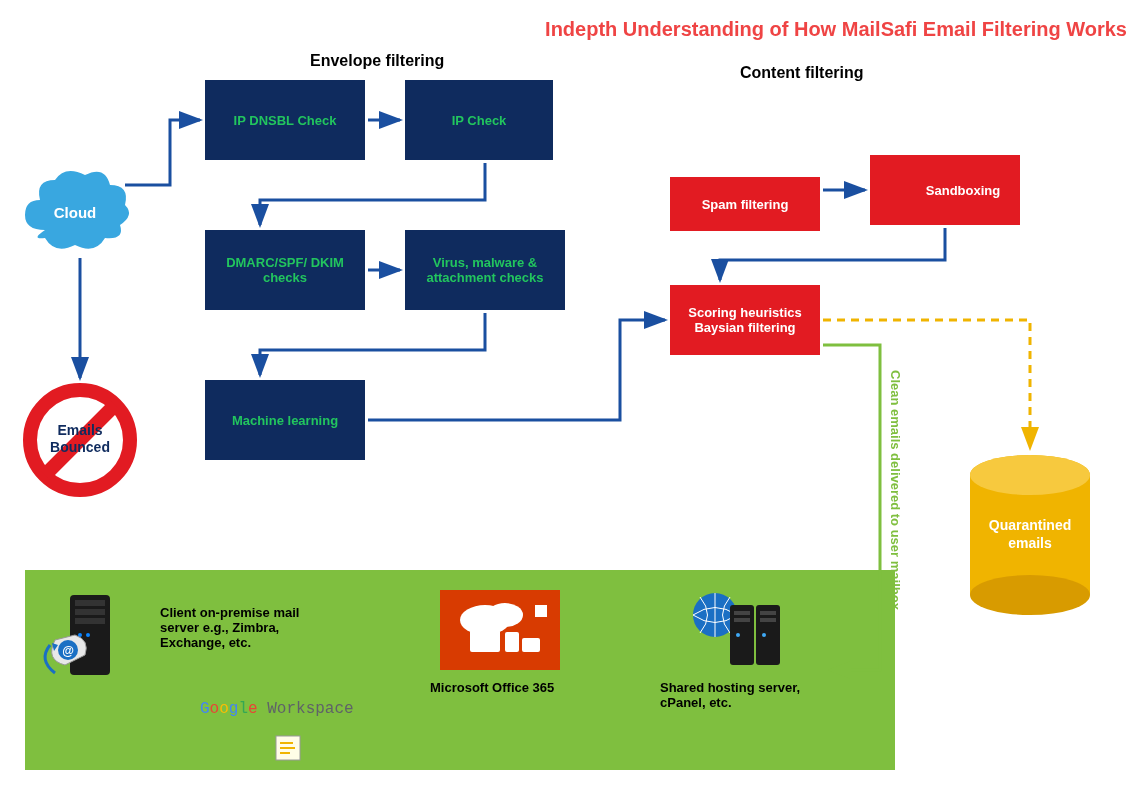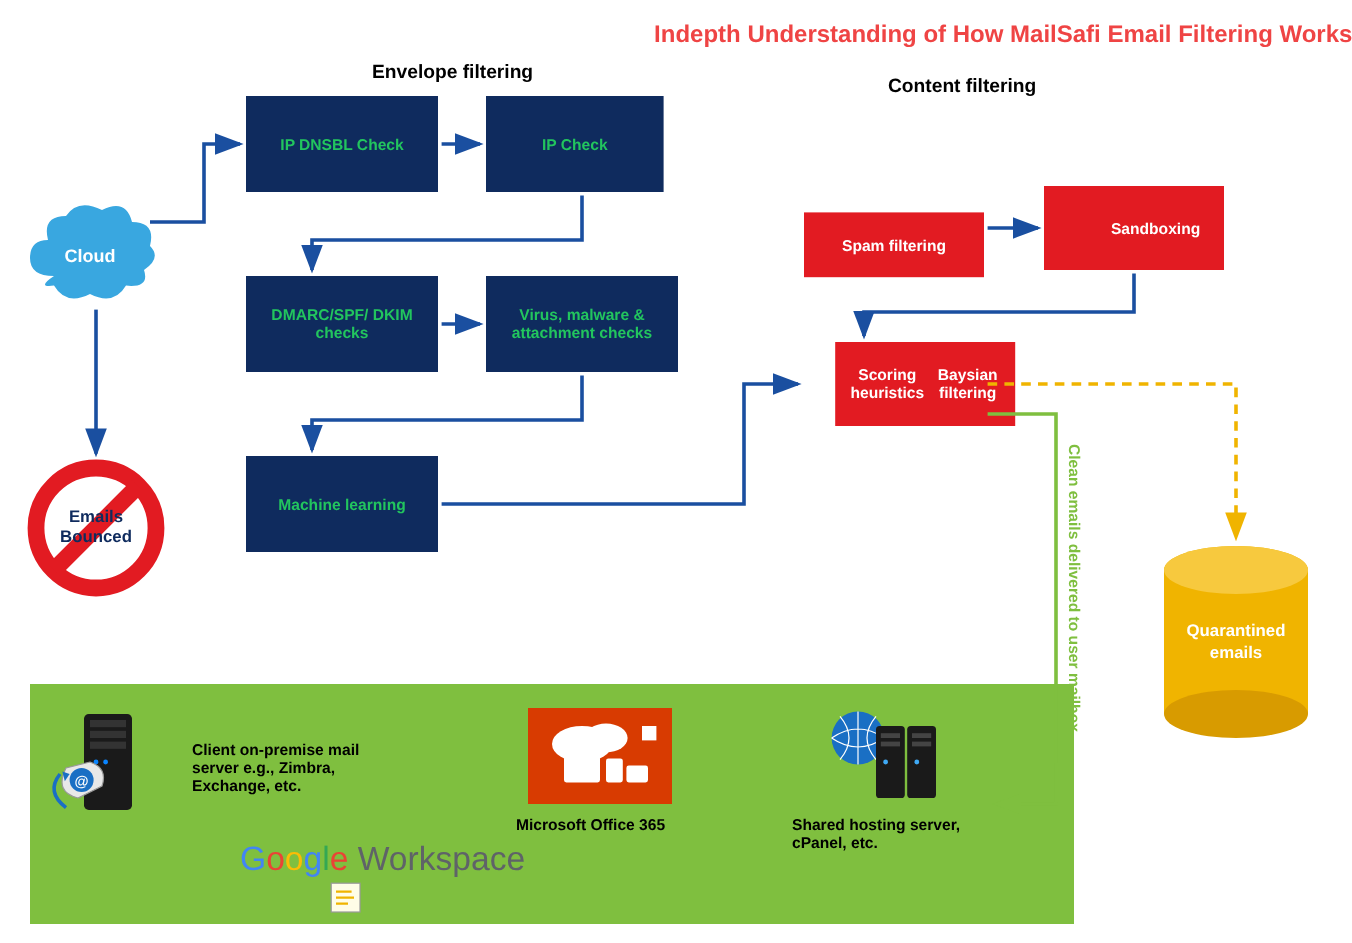--- a/index.html
+++ b/index.html
@@ -7,21 +7,21 @@
 .title { position: absolute; top: 18px; left: 0; right: 0; text-align: right; color: #ef4444; font-weight: bold; font-size: 20px; }
 .section-header { position: absolute; color: #000; font-weight: bold; font-size: 16px; }
 .navy-box { position: absolute; background: #0f2b5e; color: #22c55e; font-weight: bold; font-size: 13px; display: flex; align-items: center; justify-content: center; text-align: center; padding: 8px; }
 .red-box { position: absolute; background: #e21b22; color: #fff; font-weight: bold; font-size: 13px; display: flex; align-items: center; justify-content: center; text-align: center; padding: 8px; }
 .green-panel { position: absolute; background: #7fbf3f; }
 .cloud-shape { position: absolute; }
 .no-symbol { position: absolute; }
 .delivery-label { position: absolute; color: #7fbf3f; font-size: 13px; font-weight: bold; writing-mode: vertical-rl; text-orientation: mixed; }
 .db-svg { position: absolute; }
 .panel-text { position: absolute; font-weight: bold; font-size: 13px; color: #000; }
-.logo-text { position: absolute; font-size: 28px; }
+.logo-text { position: absolute; font-size: 16px; font-family: Liberation Mono, monospace; }
 </style>
 </head>
 <body>
 
 <div class="title">Indepth Understanding of How MailSafi Email Filtering Works</div>
 
 <div class="section-header" style="top:52px; left:310px;">Envelope filtering</div>
 <div class="section-header" style="top:64px; left:740px;">Content filtering</div>
 
 <svg class="cloud-shape" style="left:15px; top:160px;" width="120" height="100" viewBox="0 0 120 100">
@@ -37,21 +37,21 @@
 </svg>
 
 <div class="navy-box" style="left:205px; top:80px; width:160px; height:80px;">IP DNSBL Check</div>
 <div class="navy-box" style="left:405px; top:80px; width:148px; height:80px;">IP Check</div>
 <div class="navy-box" style="left:205px; top:230px; width:160px; height:80px;">DMARC/SPF/ DKIM checks</div>
 <div class="navy-box" style="left:405px; top:230px; width:160px; height:80px;">Virus, malware &amp; attachment checks</div>
 <div class="navy-box" style="left:205px; top:380px; width:160px; height:80px;">Machine learning</div>
 
 <div class="red-box" style="left:670px; top:155px; width:150px; height:54px;margin-top:22px;">Spam filtering</div>
 <div class="red-box" style="left:870px; top:155px; width:150px; height:70px;padding-left:44px;">Sandboxing</div>
-<div class="red-box" style="left:696px; top:285px; width:150px; height:70px; flex-direction:row;">
+<div class="red-box" style="left:670px; top:285px; width:150px; height:70px; flex-direction:column;">
   <span>Scoring heuristics</span>
   <span>Baysian filtering</span>
 </div>
 
 <svg class="db-svg" style="left:960px; top:450px;" width="140" height="170" viewBox="0 0 140 170">
   <ellipse cx="70" cy="25" rx="60" ry="20" fill="#f0b400"></ellipse>
   <rect x="10" y="25" width="120" height="120" fill="#f0b400"></rect>
   <ellipse cx="70" cy="145" rx="60" ry="20" fill="#d89b00"></ellipse>
   <ellipse cx="70" cy="25" rx="60" ry="20" fill="#f7c93e"></ellipse>
   <text x="70" y="80" text-anchor="middle" fill="#fff" font-weight="bold" font-size="14">Quarantined</text>
@@ -69,21 +69,21 @@
   <rect x="35" y="33" width="30" height="6" fill="#333"></rect>
   <circle cx="40" cy="50" r="2" fill="#0a84ff"></circle>
   <circle cx="48" cy="50" r="2" fill="#0a84ff"></circle>
   <path d="M15 55 Q5 75 25 80 L45 70 Q50 55 35 50 Z" fill="#e8e8e8" stroke="#999"></path>
   <circle cx="28" cy="65" r="10" fill="#1a6fc4"></circle>
   <text x="28" y="70" text-anchor="middle" fill="#fff" font-size="12" font-weight="bold">@</text>
   <path d="M10 60 Q-2 75 15 88" fill="none" stroke="#1a6fc4" stroke-width="3"></path>
   <polygon points="12,58 18,60 14,66" fill="#1a6fc4"></polygon>
 </svg>
 
-<div class="panel-text" style="left:160px; top:605px; width:180px;margin-top:12px;">Client on-premise mail server e.g., Zimbra, Exchange, etc.</div>
+<div class="panel-text" style="left:160px; top:605px; width:180px;">Client on-premise mail server e.g., Zimbra, Exchange, etc.</div>
 
 <svg style="position:absolute; left:440px; top:590px;" width="120" height="80" viewBox="0 0 120 80">
   <rect x="0" y="0" width="120" height="80" fill="#d83b01"></rect>
   <ellipse cx="45" cy="30" rx="25" ry="15" fill="#fff"></ellipse>
   <ellipse cx="65" cy="25" rx="18" ry="12" fill="#fff"></ellipse>
   <rect x="30" y="40" width="30" height="22" rx="2" fill="#fff"></rect>
   <rect x="65" y="42" width="14" height="20" rx="2" fill="#fff"></rect>
   <rect x="82" y="48" width="18" height="14" rx="2" fill="#fff"></rect>
   <rect x="95" y="15" width="12" height="12" fill="#fff"></rect>
 </svg>

